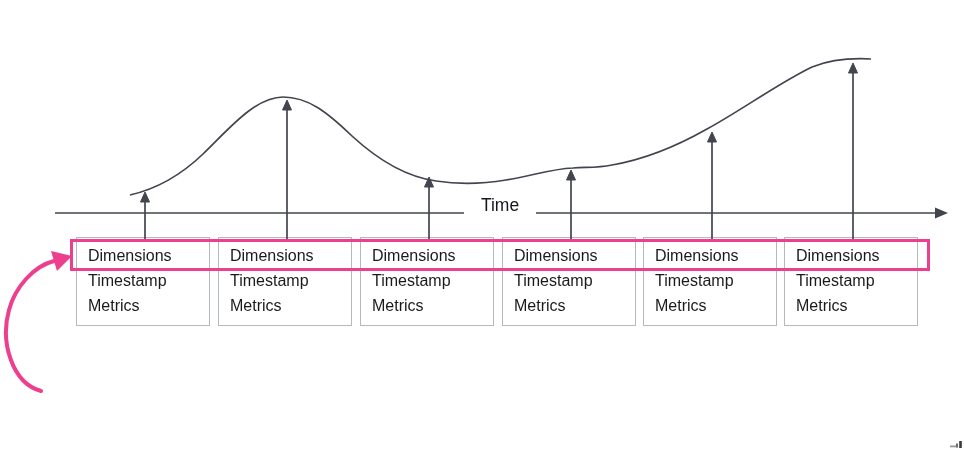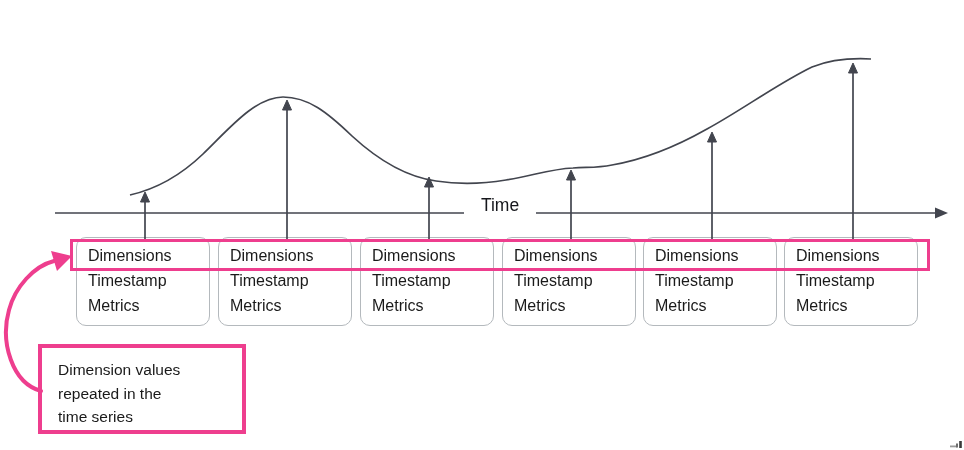--- a/index.html
+++ b/index.html
@@ -34,21 +34,21 @@
     color: #16171c;
     line-height: 24px;
   }
   .record-box {
     position: absolute;
     top: 237px;
     width: 134px;
     height: 89px;
     background: #ffffff;
     border: 1px solid #b4b9bd;
-    border-radius: 10px;
+    border-radius: 0;
     box-sizing: border-box;
     z-index: 1;
   }
   .record-box .field {
     padding-left: 11px;
     font-size: 16px;
     line-height: 25px;
     color: #1a1a1a;
     white-space: nowrap;
   }
@@ -116,23 +116,20 @@
     <div class="field">Metrics</div>
   </div>
   <div class="record-box" style="left:784px">
     <div class="field">Dimensions</div>
     <div class="field">Timestamp</div>
     <div class="field">Metrics</div>
   </div>
 
   <div class="highlight-rect"></div>
 
-  <div class="callout-box">
-    <div class="callout-text">Dimension values repeated in the time series</div>
-  </div>
 
   <svg class="plot-svg" width="964" height="450" viewBox="0 0 964 450">
 
     <path d="M 130 195
              C 152 190, 178 178, 203 154
              C 228 130, 255 97, 283 97
              C 308 97, 327 112, 352 136
              C 377 159, 407 177, 436 181
              C 462 185, 482 184, 506 180
              C 532 176, 550 169, 573 168

